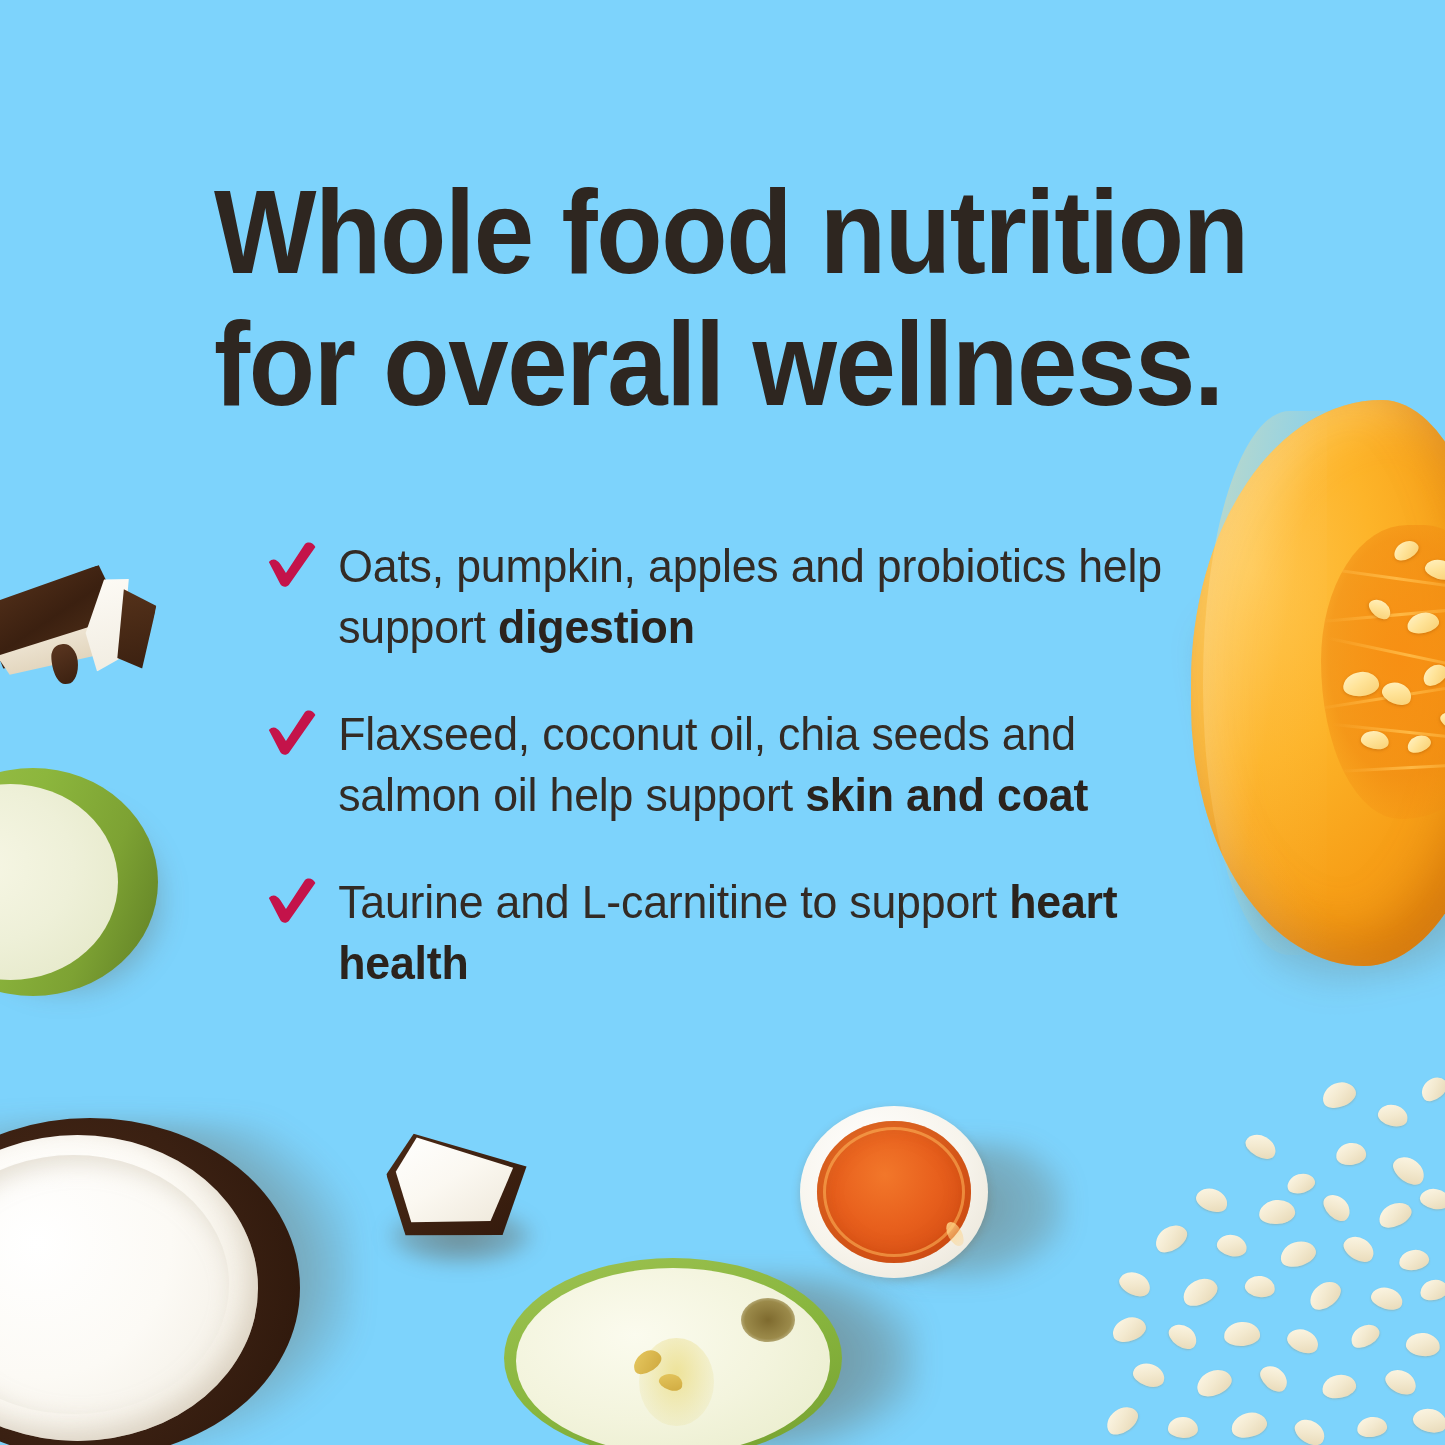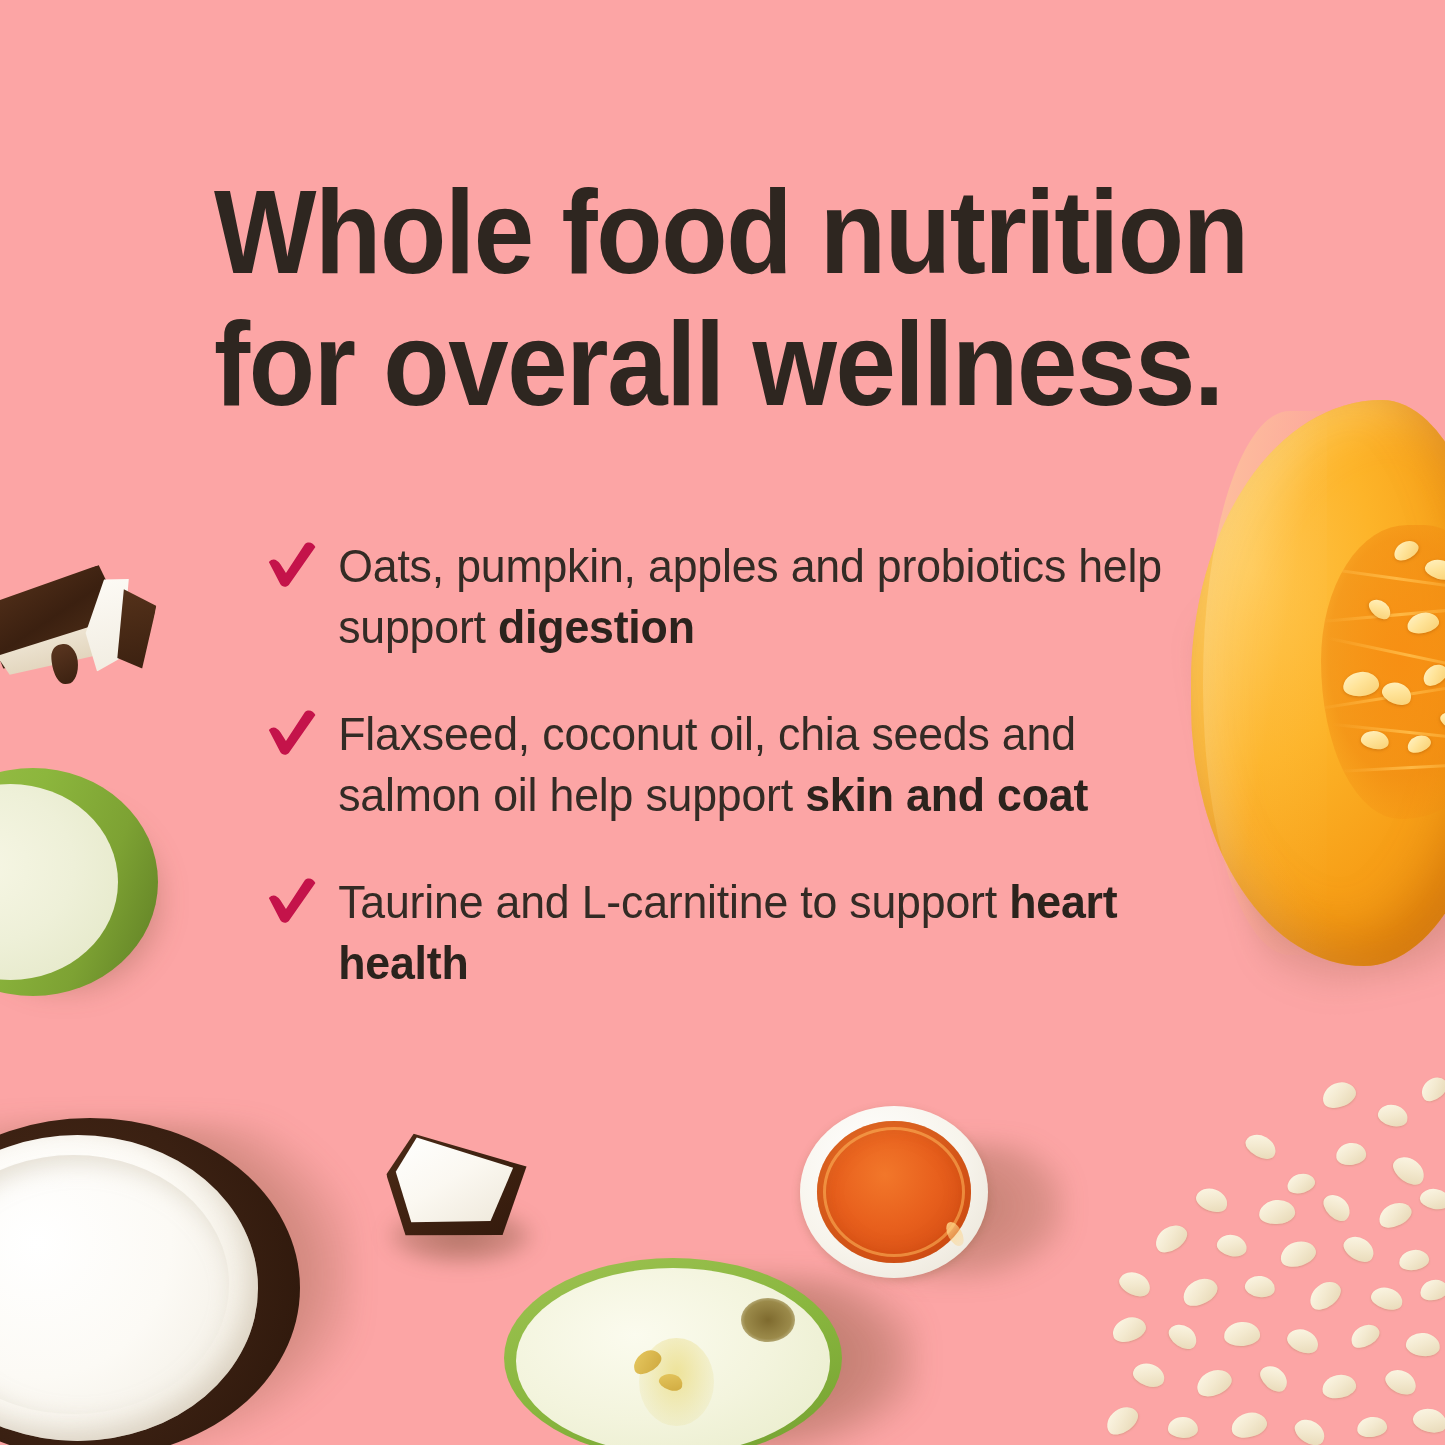--- a/index.html
+++ b/index.html
@@ -7,21 +7,21 @@
   body {
     font-family: "Liberation Sans", sans-serif;
     background: #f2e8d8;
     overflow: hidden;
   }
 
   #stage {
     position: relative;
     width: 1445px;
     height: 1445px;
-    background: #fca5a5;
+    background: #7dd3fc;
     overflow: hidden;
   }
 
   
   .text-layer {
     position: absolute;
     left: 0; top: 0;
     width: 1445px; height: 1445px;
     z-index: 40;
   }

